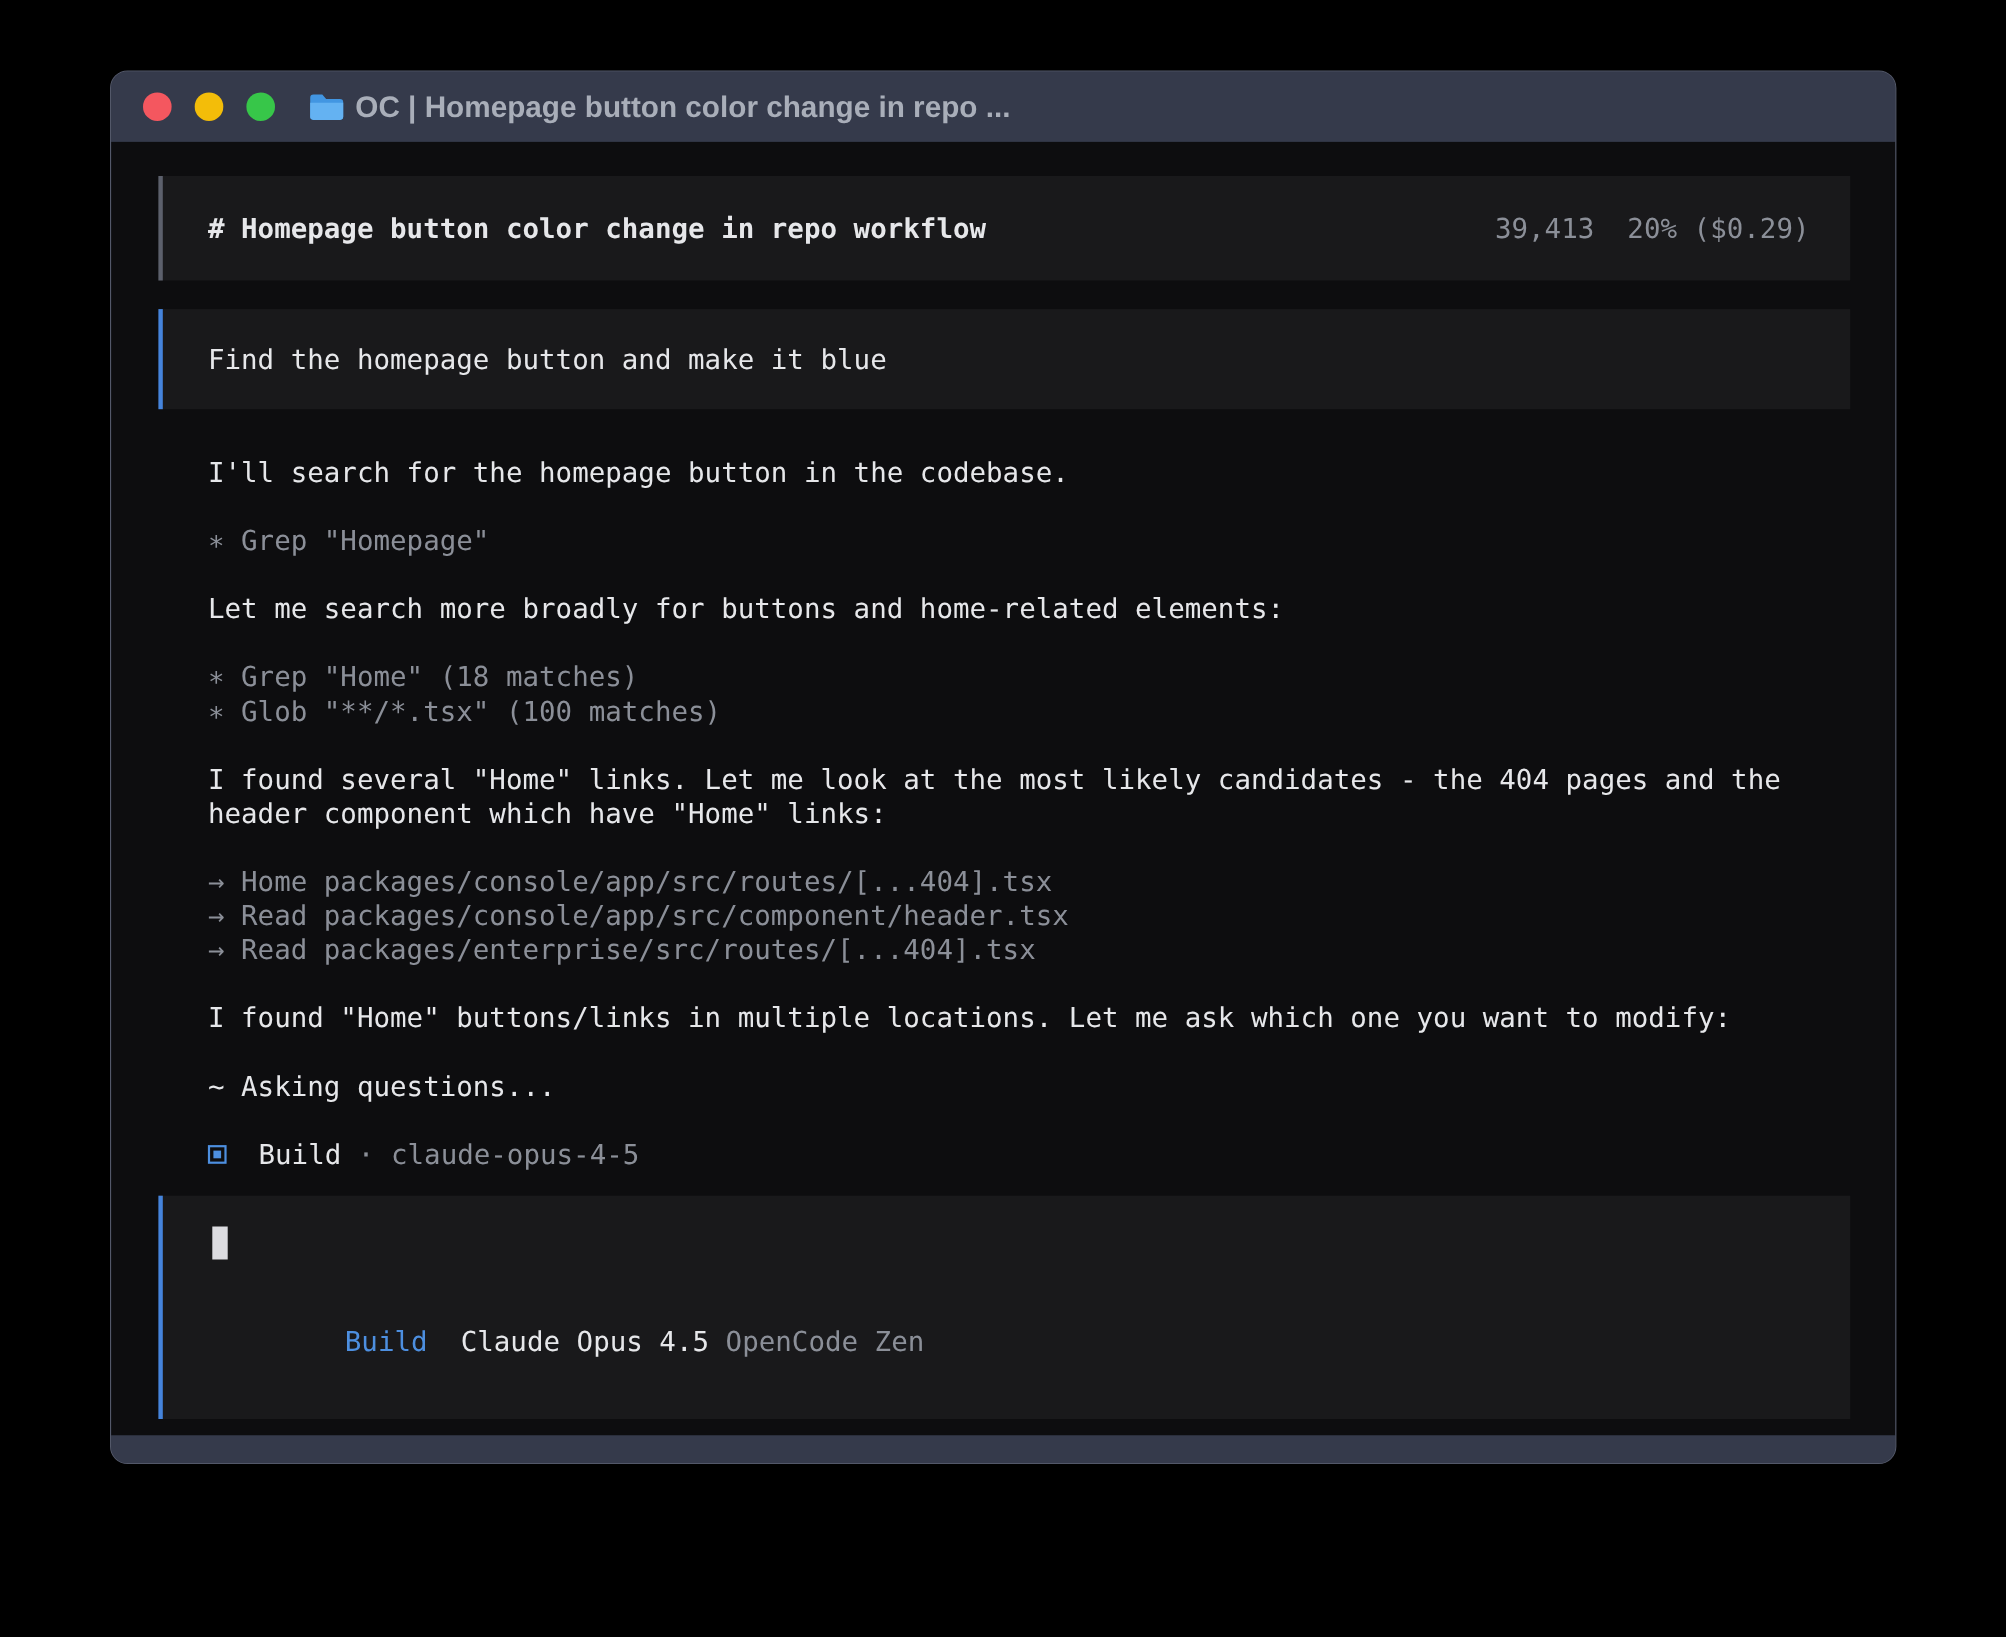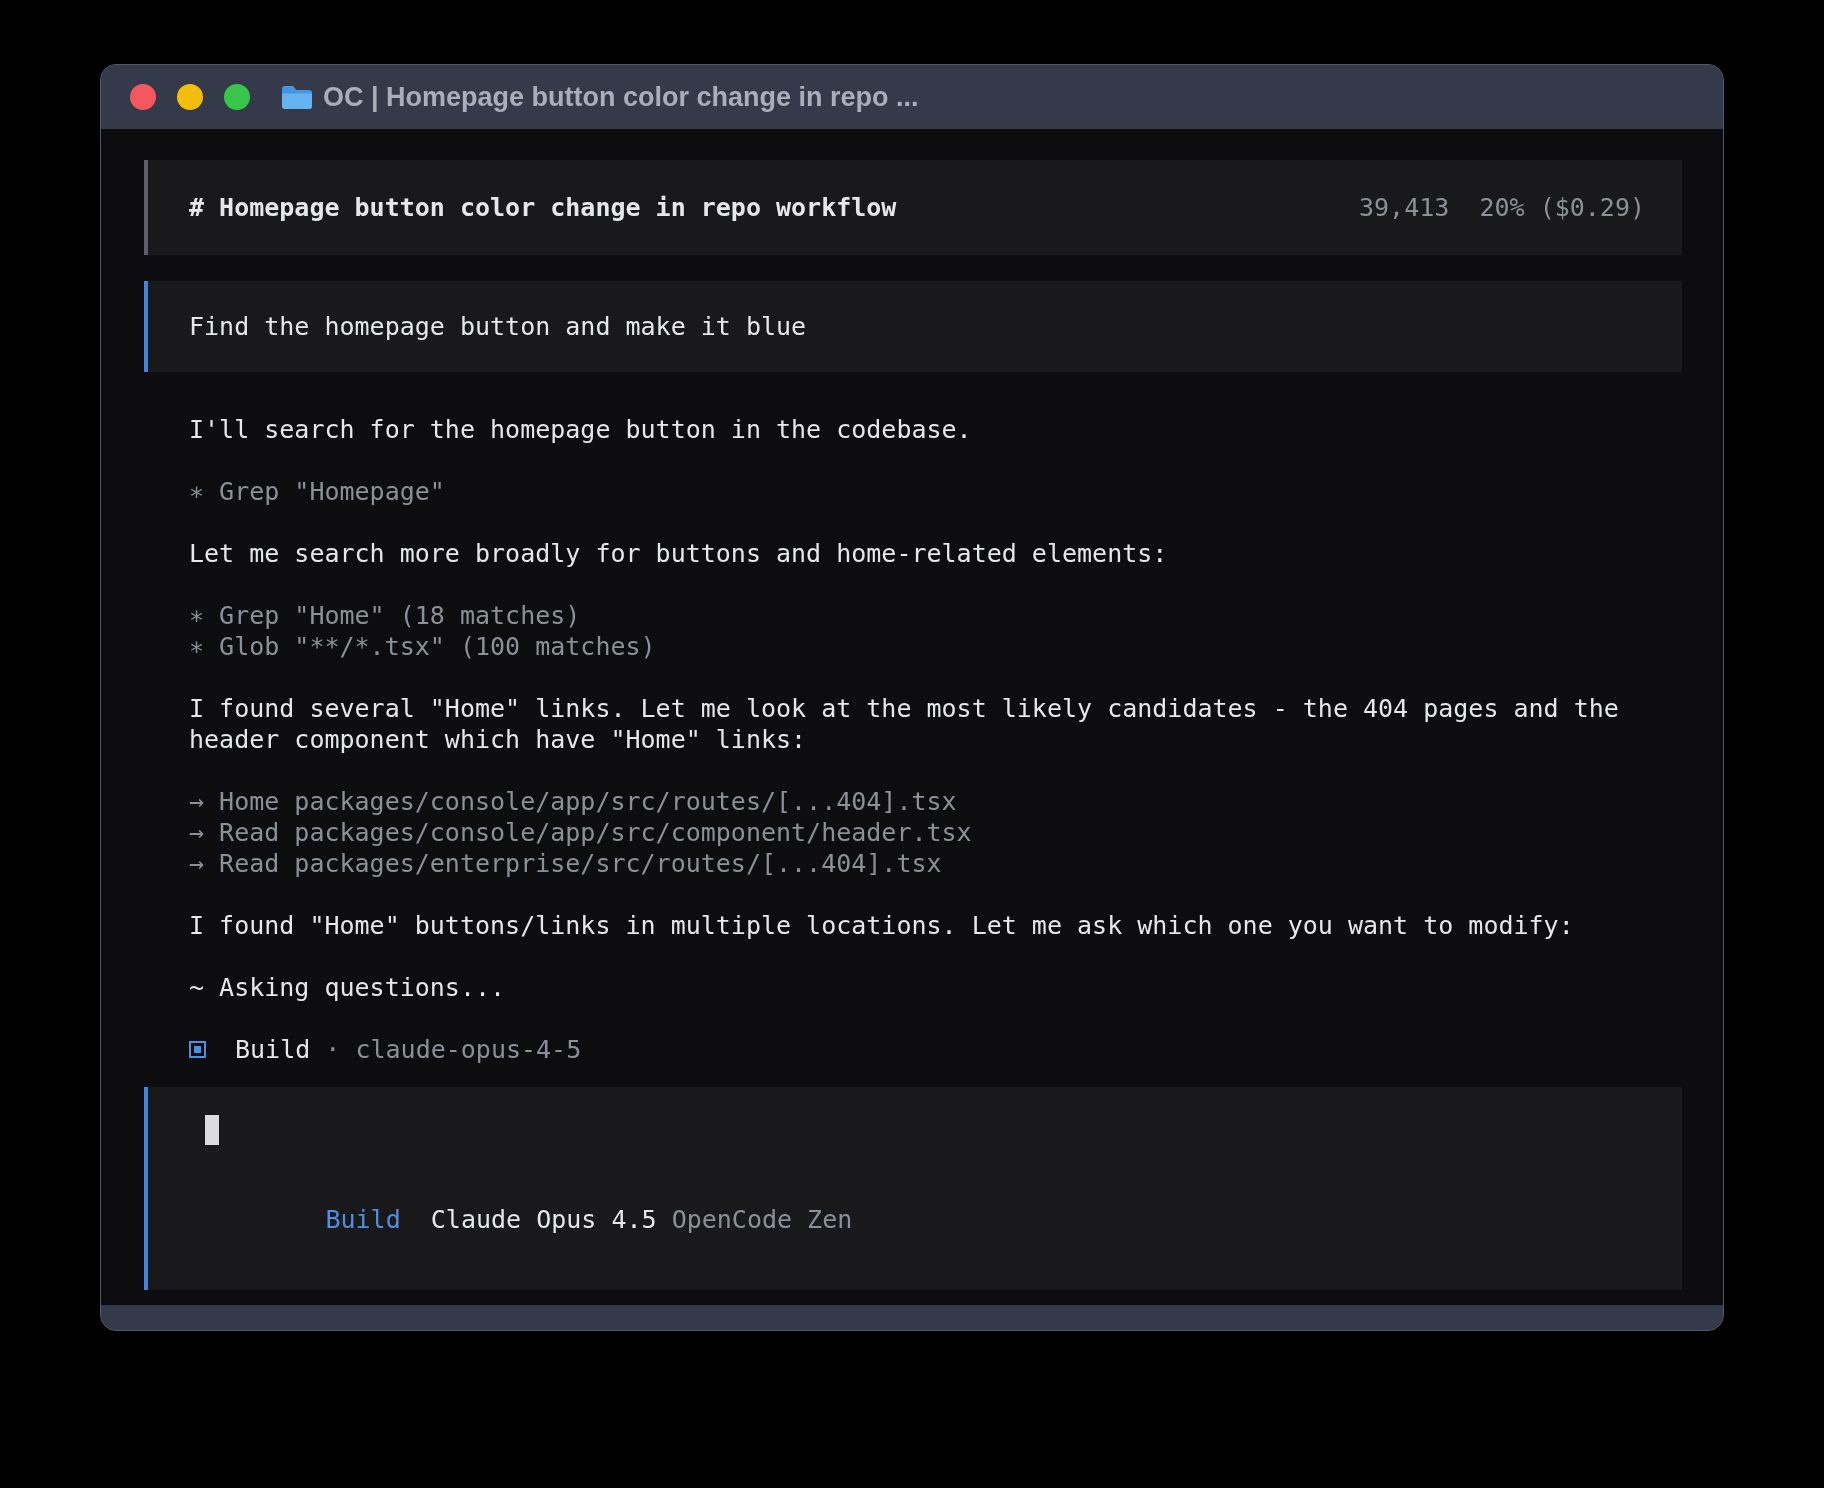--- a/index.html
+++ b/index.html
@@ -46,21 +46,21 @@
   .line.normal{color:var(--text);}
 
   .agent-row{margin:31px 0 0 45px;display:flex;align-items:center;white-space:pre;min-height:31px;}
   .agent-icon{width:17px;height:17px;border:2px solid var(--accent-text);display:inline-flex;
     align-items:center;justify-content:center;margin-right:29px;flex:none;}
   .agent-icon .inner{width:7px;height:7px;background:var(--accent-text);display:block;}
   .agent-sep{color:var(--dim);}
   .agent-model{color:var(--dim);}
 
   .input-block{margin-top:22px;border-left:4px solid var(--accent);
-    padding:28px 37px 24px 57px;cursor:text;}
+    padding:28px 37px 24px 45px;cursor:text;}
   .cursor-block{width:14px;height:30px;background:var(--cursor);}
   .model-row{margin-top:28px;white-space:pre;min-height:31px;}
   .model-agent{color:var(--accent-text);}
   .model-name{color:var(--text);}
   .model-provider{color:var(--dim);}
 
   .bottombar{height:25px;flex:none;background:var(--chrome);}
 </style>
 </head>
 <body>

